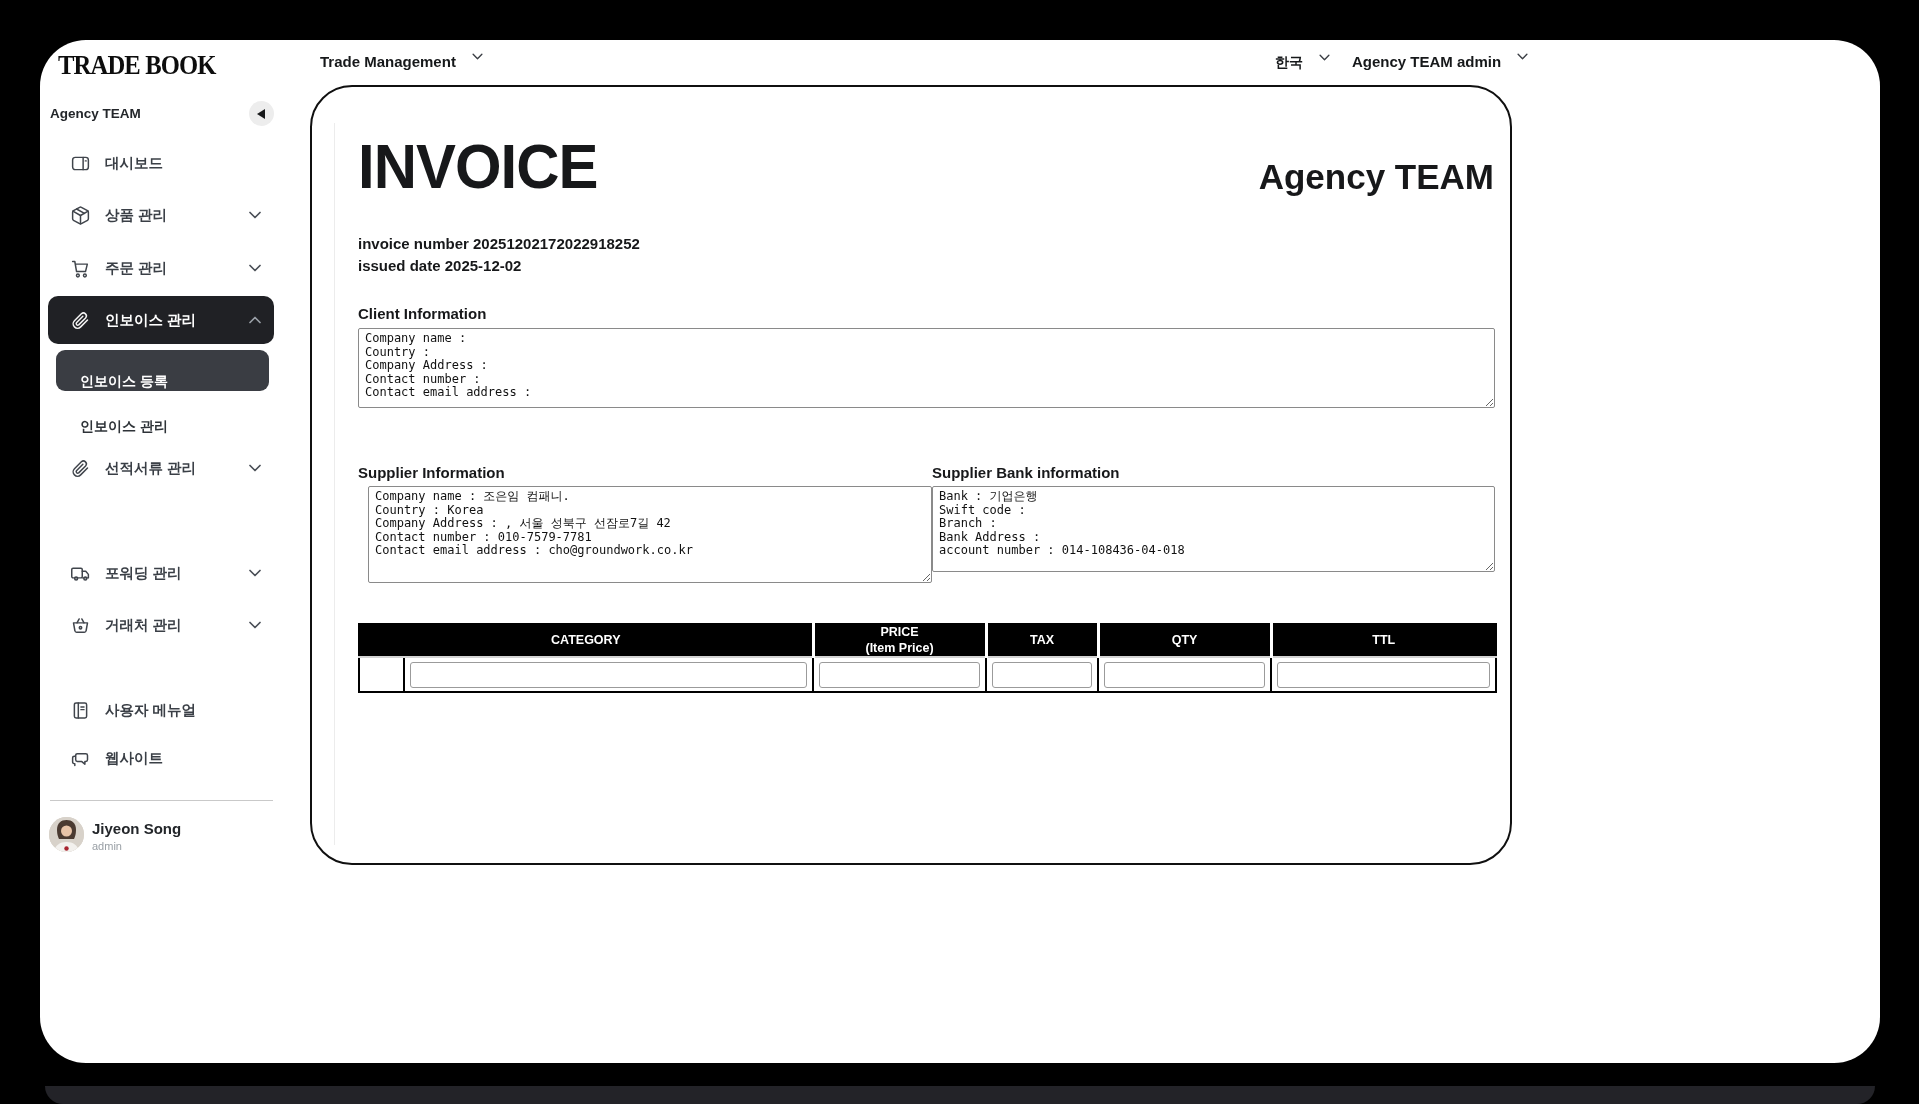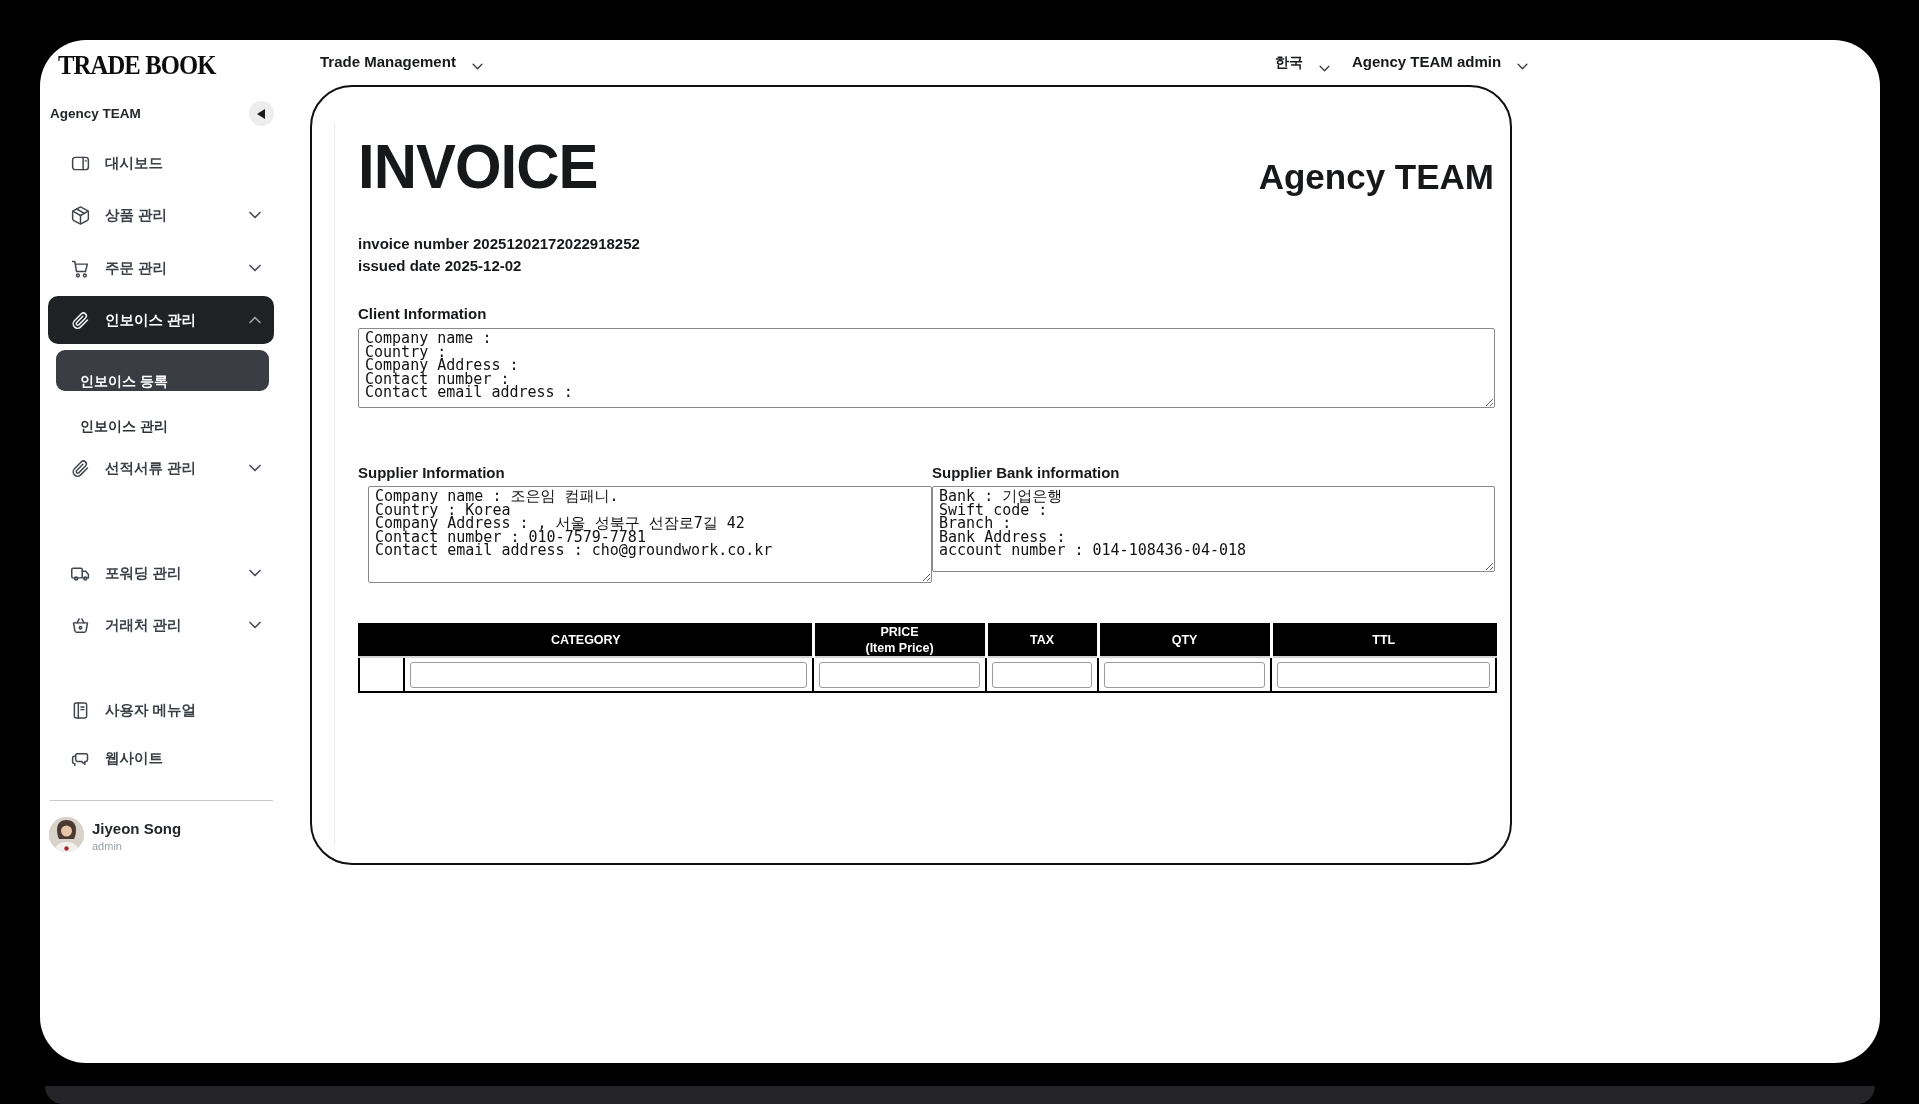--- a/index.html
+++ b/index.html
@@ -20,21 +20,21 @@
     background:#fff; border-radius:46px; overflow:hidden;
   }
   
   .logo{
     position:absolute; left:18px; top:9px;
     font-family:"Liberation Serif", serif;
     font-size:28px; font-weight:900; letter-spacing:-1px;
     transform:scaleX(.88); transform-origin:left center; color:#0d0d0d;
     white-space:nowrap;
   }
-  .dd{ display:flex; align-items:flex-end; gap:16px; cursor:pointer; white-space:nowrap; }
+  .dd{ display:flex; align-items:flex-start; gap:16px; cursor:pointer; white-space:nowrap; }
   .nav-dd{ position:absolute; left:280px; top:13px; font-size:15px; font-weight:600; color:#16181a; }
   .lang-dd{ position:absolute; left:1235px; top:14px; font-size:14px; font-weight:600; color:#16181a; }
   .account-dd{ position:absolute; left:1312px; top:13px; font-size:15px; font-weight:600; color:#16181a; }
   .chev-sm{ width:11px; height:7px; }
   .chev-sm polyline{ fill:none; stroke:#3c4046; stroke-width:1.6; stroke-linecap:round; stroke-linejoin:round; }
 
   
   .team-label{ position:absolute; left:10px; top:66px; font-size:13.5px; font-weight:600; color:#23262a; }
   .collapse-btn{
     position:absolute; left:209px; top:61px; width:25px; height:25px; border-radius:50%;
@@ -85,21 +85,21 @@
   }
   .invoice-company{
     position:absolute; right:16px; top:70px;
     font-size:35px; font-weight:700; color:#17181a; white-space:nowrap;
   }
   .meta{ position:absolute; left:46px; top:146px; font-size:15px; font-weight:700; line-height:22px; color:#17181a; }
   .sec-head{ position:absolute; font-size:15px; font-weight:700; color:#17181a; }
 
   textarea.box{
     position:absolute; border:1px solid #8a8a8a; border-radius:2px; background:#fff;
-    font-family:"DejaVu Sans Mono", monospace; font-size:15px; line-height:13.5px;
+    font-family:"DejaVu Sans Mono", monospace; font-size:12px; line-height:13.5px;
     padding:3px 6px; color:#111; resize:both; overflow:auto;
   }
   .ta-client{ left:46px; top:241px; width:1137px; height:80px; }
   .ta-supplier{ left:46px; top:399px; width:564px; height:97px;margin-left:10px; }
   .ta-bank{ left:620px; top:399px; width:563px; height:86px; }
   .head-client{ left:46px; top:218px; }
   .head-supplier{ left:46px; top:377px; }
   .head-bank{ left:620px; top:377px; }
 
   .inv-table{

